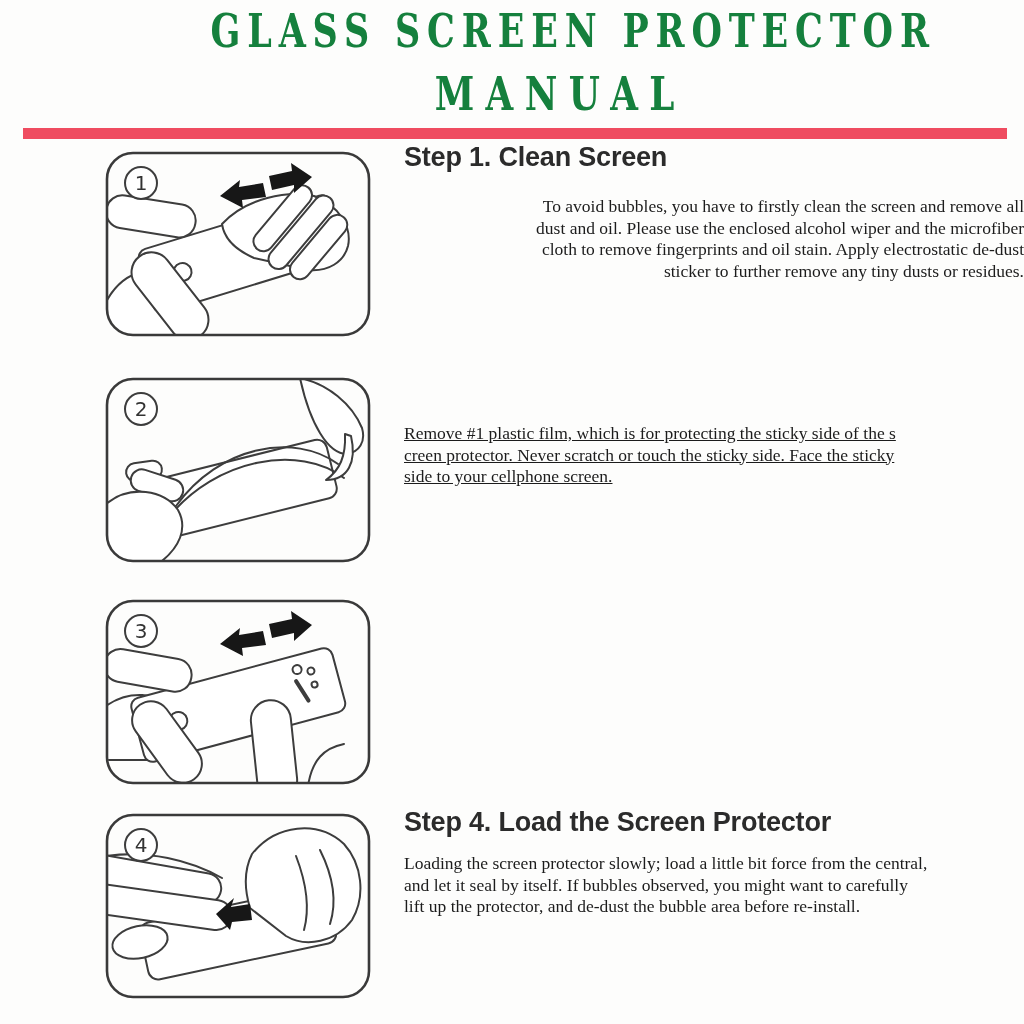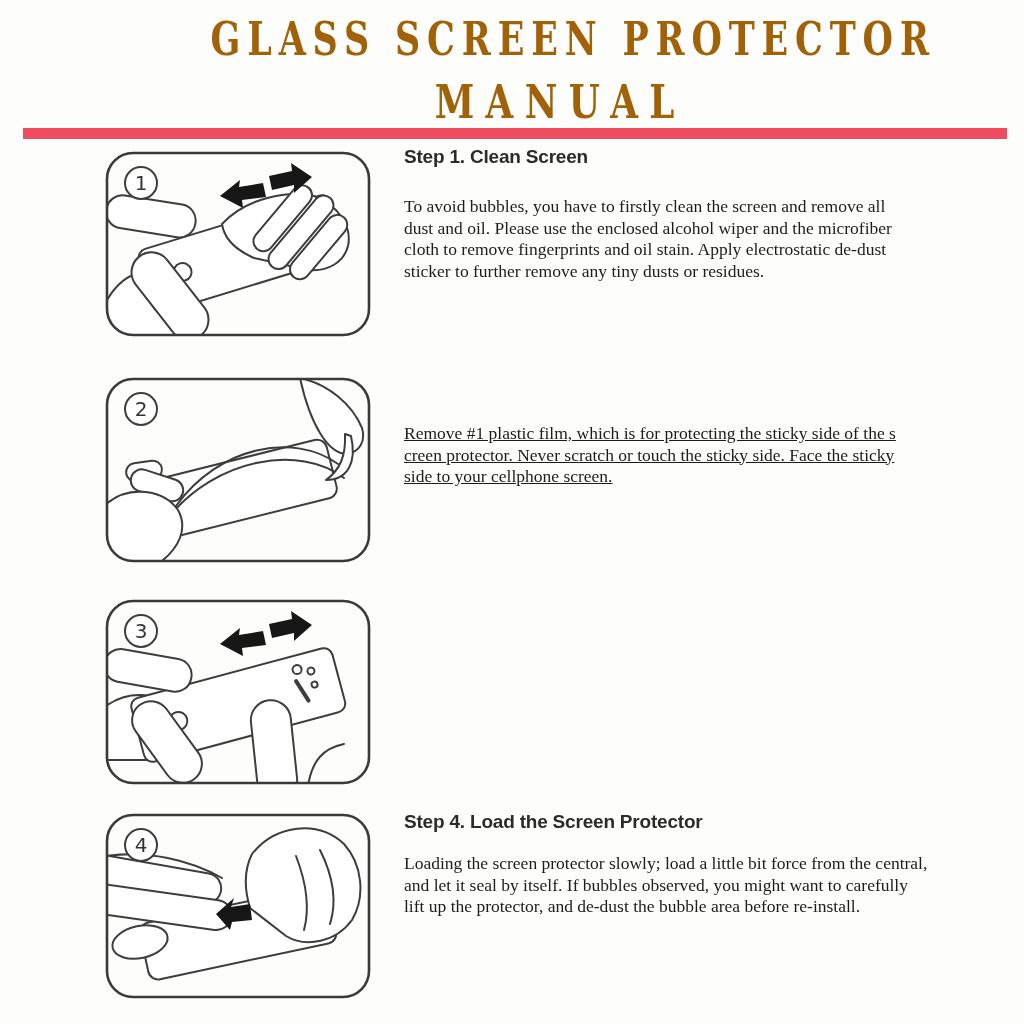--- a/index.html
+++ b/index.html
@@ -5,22 +5,22 @@
   html,body{margin:0;padding:0;background:#ffffff;}
   .page{
     position:relative;
     width:1024px;height:1024px;
     background:#fdfdfc;
     overflow:hidden;
     font-family:"Liberation Sans",sans-serif;
   }
   
   .title-wrap{
-    position:absolute;top:12px;left:96px;right:0;
-    text-align:center;color:#a16207;
+    position:absolute;top:4px;left:96px;right:0;
+    text-align:center;color:#15803d;
   }
   .title-line{
     display:inline-block;
     font-family:"DejaVu Serif",serif;
     font-weight:700;
     transform:scaleX(0.76);
     transform-origin:center;
     white-space:nowrap;
     line-height:1.18;
   }
@@ -33,34 +33,34 @@
   
   .fig{position:absolute;left:103px;width:270px;height:188px;}
   .fig svg{width:100%;height:100%;display:block;}
   .fig-1{top:150px;}
   .fig-2{top:376px;}
   .fig-3{top:598px;}
   .fig-4{top:812px;}
   .step-heading{
     position:absolute;left:404px;width:600px;margin:0;
     font-family:"Liberation Sans",sans-serif;
-    font-weight:700;font-size:19px;letter-spacing:-0.2px;
+    font-weight:700;font-size:27px;letter-spacing:-0.2px;
     color:#2b2b2b;line-height:30px;
   }
   .h-1{top:142px;}
   .h-2{top:367px;}
   .h-3{top:592px;}
   .h-4{top:807px;}
   .step-body{
     position:absolute;left:404px;width:620px;margin:0;
     font-family:"Liberation Serif",serif;
     font-size:17.5px;line-height:21.5px;color:#1c1c1c;
     white-space:pre-line;
   }
-  .b-1{top:196px;}
+  .b-1{top:196px;text-align:right;}
   .b-2{top:423px;text-decoration:underline;}
   .b-3{top:648px;}
   .b-4{top:853px;font-family:Liberation Serif, serif;}
   
   .frame{fill:none;stroke:#3a3a3a;stroke-width:2.6;}
   .ln{fill:#ffffff;stroke:#3d3d3d;stroke-width:2;stroke-linejoin:round;stroke-linecap:round;}
   .op{fill:none;stroke:#3d3d3d;stroke-width:2;stroke-linejoin:round;stroke-linecap:round;}
   .blk{fill:#171717;stroke:none;}
   .slit{fill:none;stroke:#3d3d3d;stroke-width:4;stroke-linecap:round;}
   .num{

